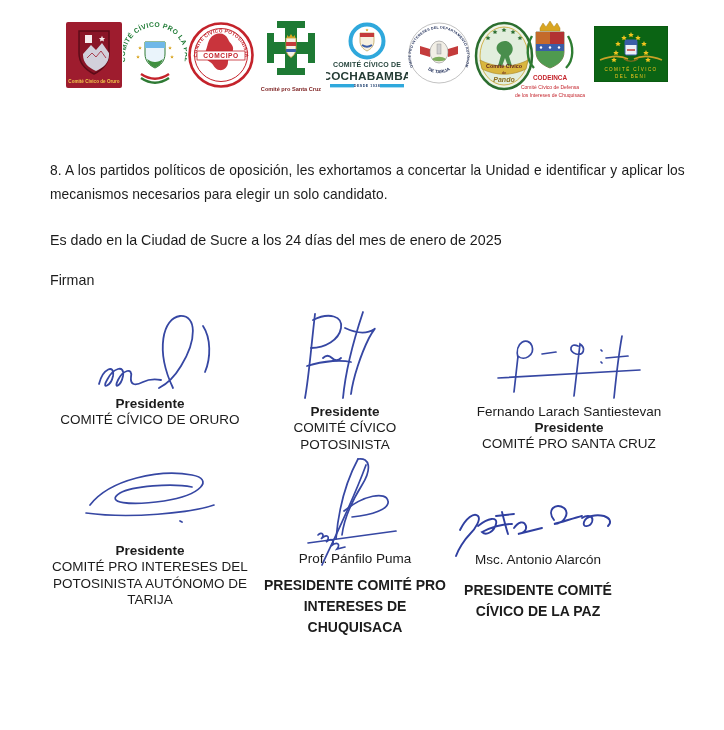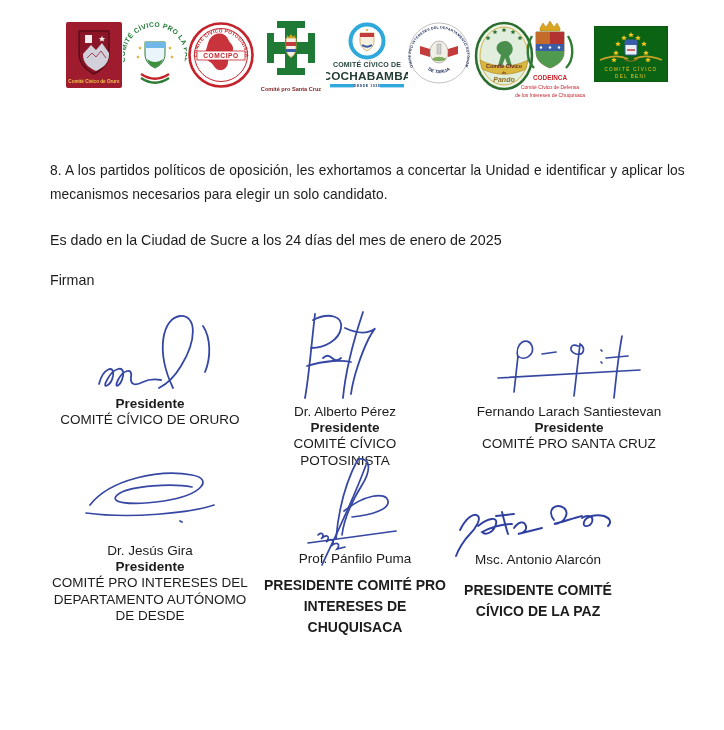--- a/index.html
+++ b/index.html
@@ -196,21 +196,20 @@
     <svg class="sig-art" width="120" height="98" viewBox="0 0 120 98">
       <g stroke="#3647a3" stroke-width="1.8" fill="none" stroke-linecap="round">
         <path d="M28,14 C44,6 58,10 56,22 C54,34 40,42 26,42"></path>
         <path d="M30,8 C26,42 24,70 20,92"></path>
         <path d="M78,6 C66,42 60,70 58,92"></path>
         <path d="M60,22 C90,36 96,10 84,32 C76,48 68,72 66,88"></path>
         <path d="M38,52 c3,-3 6,-3 9,0 c3,3 6,3 9,0"></path>
         <path d="M22,60 C40,54 58,54 66,56"></path>
       </g>
     </svg>
-    <div class="sig-name">Dr. Alberto Pérez</div>
     <div class="sig-title">Presidente</div>
     <div class="sig-org">COMITÉ CÍVICO POTOSINISTA</div>
   </div>
 
   <div class="sig-block" style="left:464px;top:328px;width:210px;">
     <svg class="sig-art" width="150" height="76" viewBox="0 0 150 76">
       <g stroke="#3647a3" stroke-width="1.7" fill="none" stroke-linecap="round">
         <path d="M4,50 L146,42"></path>
         <path d="M24,30 C20,14 34,8 38,18 C41,27 30,34 24,28 L20,64"></path>
         <path d="M48,26 L62,24"></path>
@@ -226,23 +225,22 @@
   </div>
 
   <div class="sig-block" style="left:40px;top:463px;width:220px;">
     <svg class="sig-art" width="140" height="80" viewBox="0 0 140 80">
       <g stroke="#3647a3" stroke-width="1.7" fill="none" stroke-linecap="round">
         <path d="M10,42 C30,16 80,6 112,12 C134,16 122,32 84,38 C50,43 24,40 40,30 C52,23 92,20 112,24"></path>
         <path d="M6,50 C50,56 110,50 134,42"></path>
         <path d="M100,58 l2,1"></path>
       </g>
     </svg>
-    <div class="sig-name">Dr. Jesús Gira</div>
-    <div class="sig-title">Presidente</div>
-    <div class="sig-org" style="width:196px;margin:0 auto;">COMITÉ PRO INTERESES DEL DEPARTAMENTO AUTÓNOMO DE DESDE</div>
+    <div class="sig-title">Presidente</div>
+    <div class="sig-org" style="width:196px;margin:0 auto;">COMITÉ PRO INTERESES DEL POTOSINISTA AUTÓNOMO DE TARIJA</div>
   </div>
 
   <div class="sig-block" style="left:260px;top:455px;width:190px;">
     <svg class="sig-art" style="margin-bottom:-16px;" width="110" height="112" viewBox="0 0 110 112">
       <g stroke="#3647a3" stroke-width="1.7" fill="none" stroke-linecap="round">
         <path d="M58,4 C44,30 38,60 36,84"></path>
         <path d="M58,4 C70,2 72,14 62,30 C52,46 44,64 42,80"></path>
         <path d="M66,10 C52,48 34,84 22,110"></path>
         <path d="M44,56 C64,40 86,36 88,46 C90,54 72,60 52,62"></path>
         <path d="M18,80 c4,-4 7,0 3,4 c6,-6 10,-2 5,3 c6,-5 10,-1 5,4 c6,-5 10,-2 6,3 l8,-2"></path>

